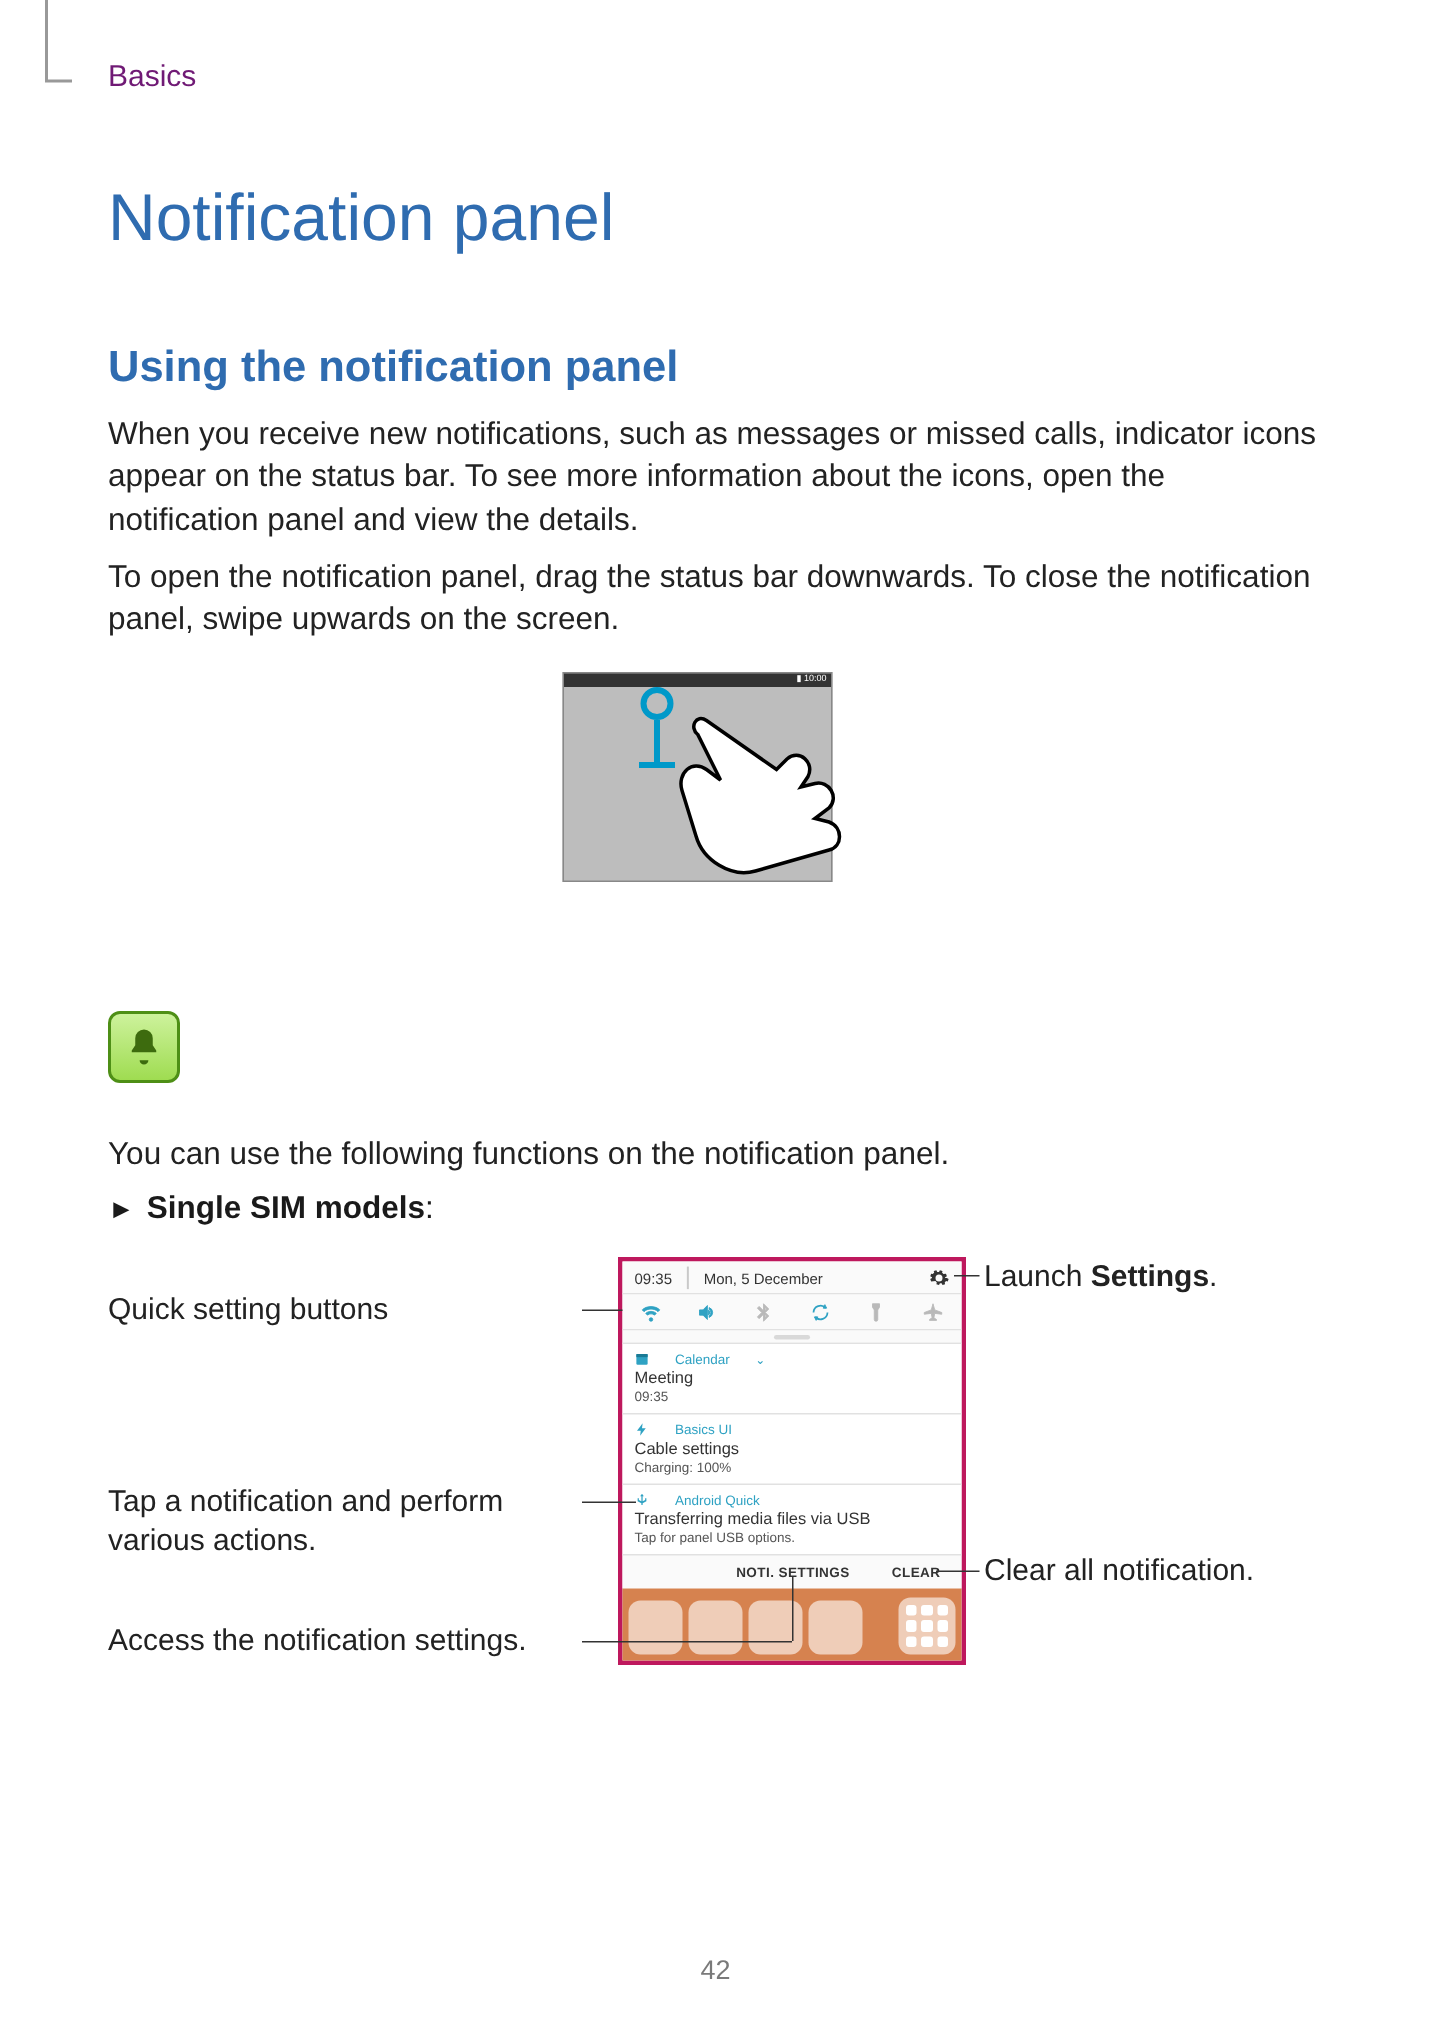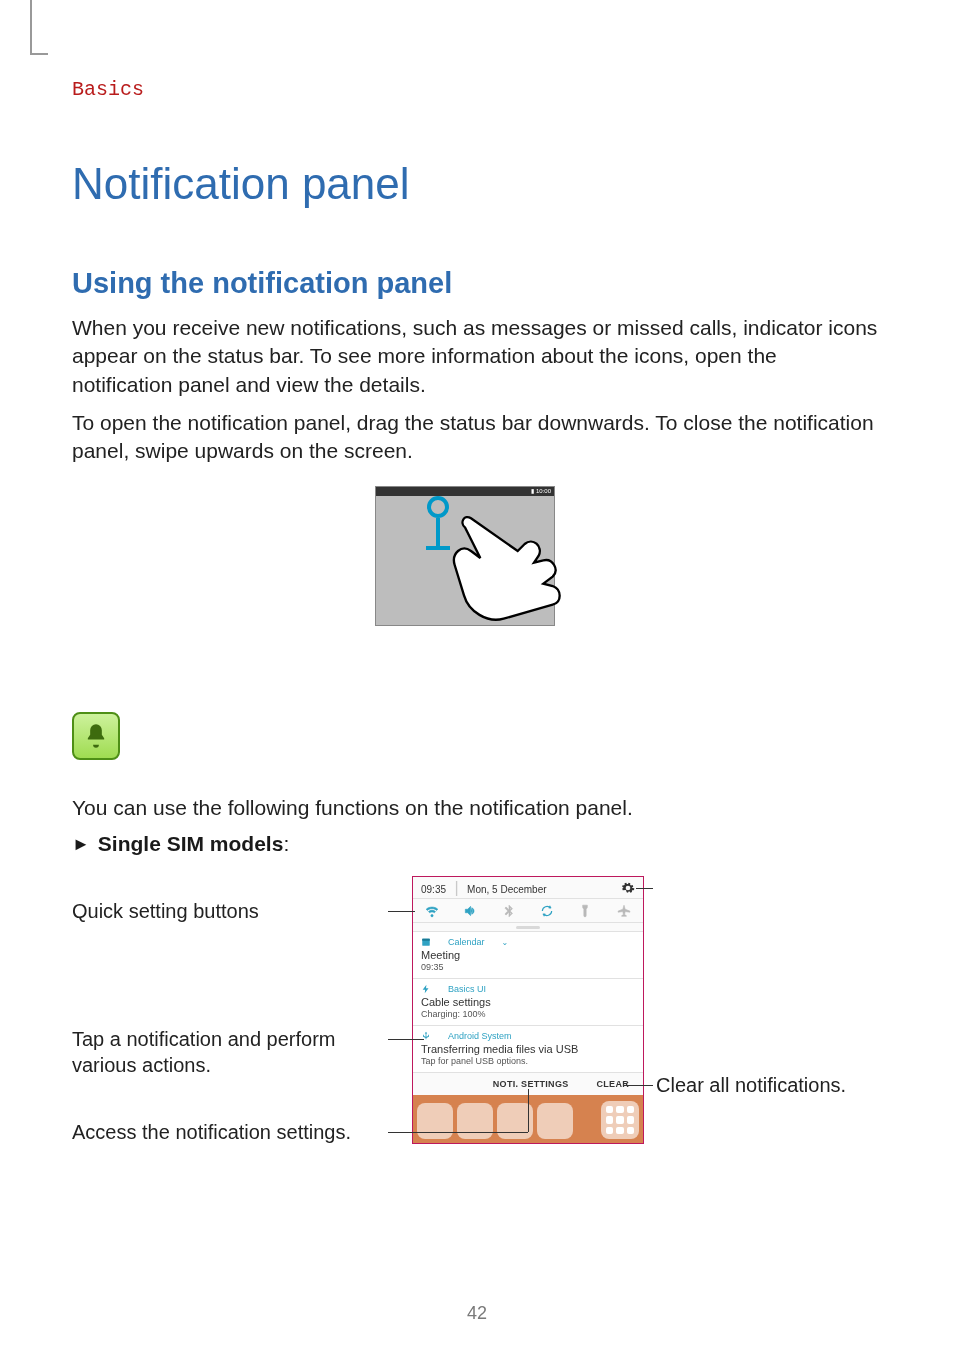--- a/index.html
+++ b/index.html
@@ -29,25 +29,23 @@
   .tab-horz {
     width: 16px; height: 2px;
     background: #999;
     margin-bottom: 0;
     margin-left: 0;
     position: absolute;
     left: 2px;
     top: 53px;
   }
   .breadcrumb {
-    color: #b91c1c;
+    color: #701a75;
     font-size: 20px;
     margin-left: 22px;
-    margin-top: 38px;
-    font-family: Liberation Mono, monospace;
   }
   h1 {
     color: #2f6cb0;
     font-size: 44px;
     font-weight: 400;
     margin-top: 58px;
     margin-left: 22px;
   }
   h2 {
     color: #2f6cb0;
@@ -152,21 +150,21 @@
     margin-top: 20px;
     margin-left: 22px;
     position: relative;
     height: 300px;
   }
   .phone {
     position: absolute;
     left: 340px;
     top: 0;
     width: 232px;
-    border: 1px solid #be185d;
+    border: 3px solid #be185d;
   }
   .ph-header {
     display: flex;
     align-items: center;
     justify-content: space-between;
     background: #fafafa;
     padding: 4px 8px;
     height: 22px;
     border-bottom: 1px solid #e1e1e1;
   }
@@ -375,21 +373,21 @@
         <div class="card-sub">Charging: 100%</div>
       </div>
 
       <div class="ph-card">
         <div class="card-hdr">
           <span class="card-hdr-ico">
               <svg viewBox="0 0 24 24">
                 <path fill="#2fa2c3" d="M12 2l3 4h-2v8l4-2V9h2v5l-6 3v3h-2v-3l-6-3V9h2v3l4 2V6H9z"></path>
               </svg>
             </span>
-          <span>Android System</span>
+          <span>Android Quick</span>
         </div>
         <div class="card-title">Transferring media files via USB</div>
         <div class="card-sub">Tap for panel USB options.</div>
       </div>
 
       <div class="ph-footer">
         <span class="ph-footer-btn">NOTI. SETTINGS</span>
         <span class="ph-footer-btn">CLEAR</span>
       </div>
 
@@ -417,20 +415,23 @@
 
     <div class="callout-text-left" style="left:0; top:150px; width:310px">
       <span>Tap a notification and perform</span><br><span>various actions.</span>
     </div>
     <div class="callout-line" style="left:316px; top:163px; width:36px"></div>
 
     <div class="callout-text-left" style="left:0; top:243px; width:310px">Access the notification settings.</div>
     <div class="callout-line" style="left:316px; top:256px; width:140px"></div>
     <div class="callout-v" style="left:456px; top:213px; height:43px"></div>
 
+    <div class="callout-text-right" style="left:584px; top:0px; width:280px">
+      <span>Launch </span><b>Settings</b><span>.</span>
+    </div>
     <div class="callout-line" style="left:564px; top:12px; width:17px"></div>
 
-    <div class="callout-text-right" style="left:584px; top:196px; width:280px">Clear all notifications.</div>
+    <div class="callout-text-right" style="left:584px; top:196px; width:280px">Clear all notification.</div>
     <div class="callout-line" style="left:552px; top:209px; width:29px"></div>
   </div>
 
   <div class="page-num">42</div>
 </div>
 
 </body></html>

